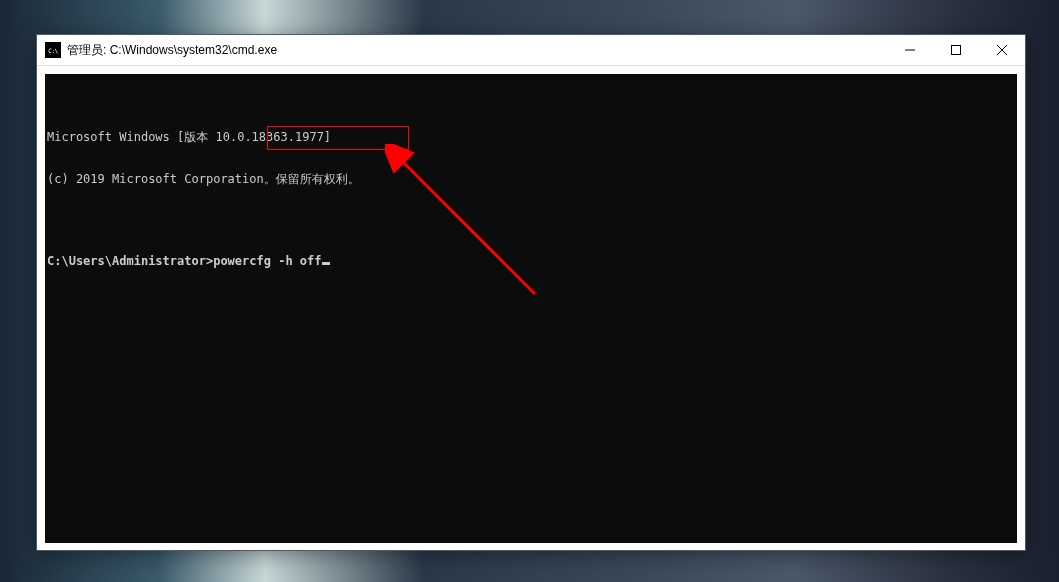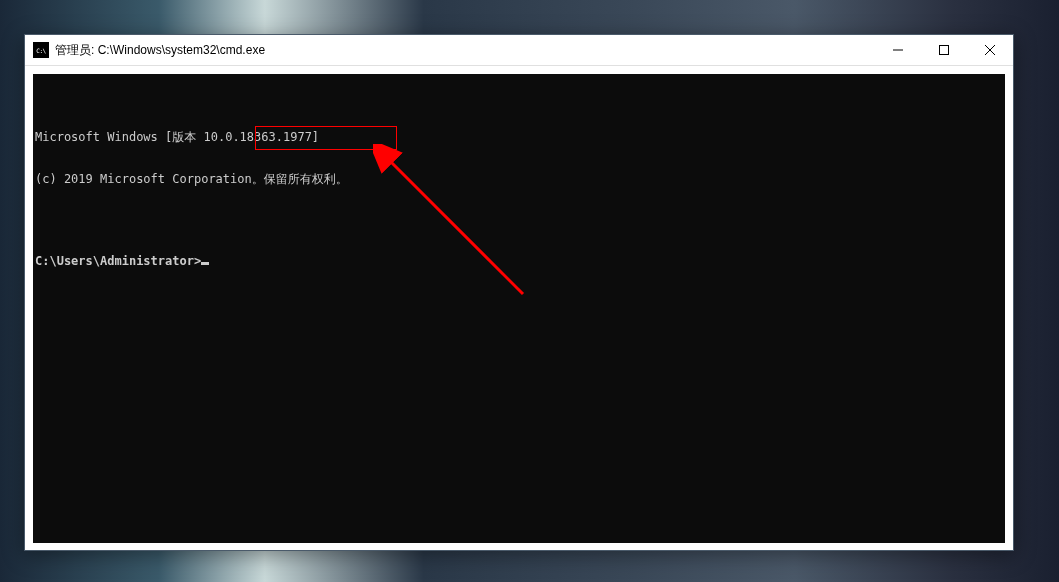--- a/index.html
+++ b/index.html
@@ -8,21 +8,21 @@
     width: 1059px;
     height: 582px;
     background: linear-gradient(90deg, #1a2838 0%, #3a5a6a 15%, #c8d8d8 25%, #2a3848 40%, #3a4858 60%, #4a5868 75%, #2a3040 90%, #1a2030 100%);
     overflow: hidden;
     position: relative;
     font-family: "Segoe UI", Tahoma, sans-serif;
   }
   
   .window {
     position: absolute;
-    left: 24px;
+    left: 36px;
     top: 34px;
     width: 988px;
     height: 515px;
     background: #ffffff;
     border: 1px solid #4a5a6a;
     box-shadow: 0 4px 20px rgba(0,0,0,0.4);
   }
   
   .titlebar {
     height: 30px;
@@ -153,21 +153,21 @@
           </svg>
       </div>
     </div>
   </div>
 
   <div class="terminal">
     <div class="terminal-content">
       <div>Microsoft Windows [版本 10.0.18363.1977]</div>
       <div>(c) 2019 Microsoft Corporation。保留所有权利。</div>
       <div>&nbsp;</div>
-      <div class="prompt-line"><span>C:\Users\Administrator&gt;</span><span class="cursor"></span></div>
+      <div class="prompt-line"><span>C:\Users\Administrator&gt;</span><span>powercfg -h off</span><span class="cursor"></span></div>
     </div>
     
     <div class="highlight-box"></div>
     
     <svg class="arrow-annotation" width="180" height="170">
       <defs>
         <marker id="arrowhead" markerWidth="12" markerHeight="10" refX="2" refY="5" orient="auto">
           <polygon points="0 0, 12 5, 0 10" fill="#ff0000"></polygon>
         </marker>
       </defs>

